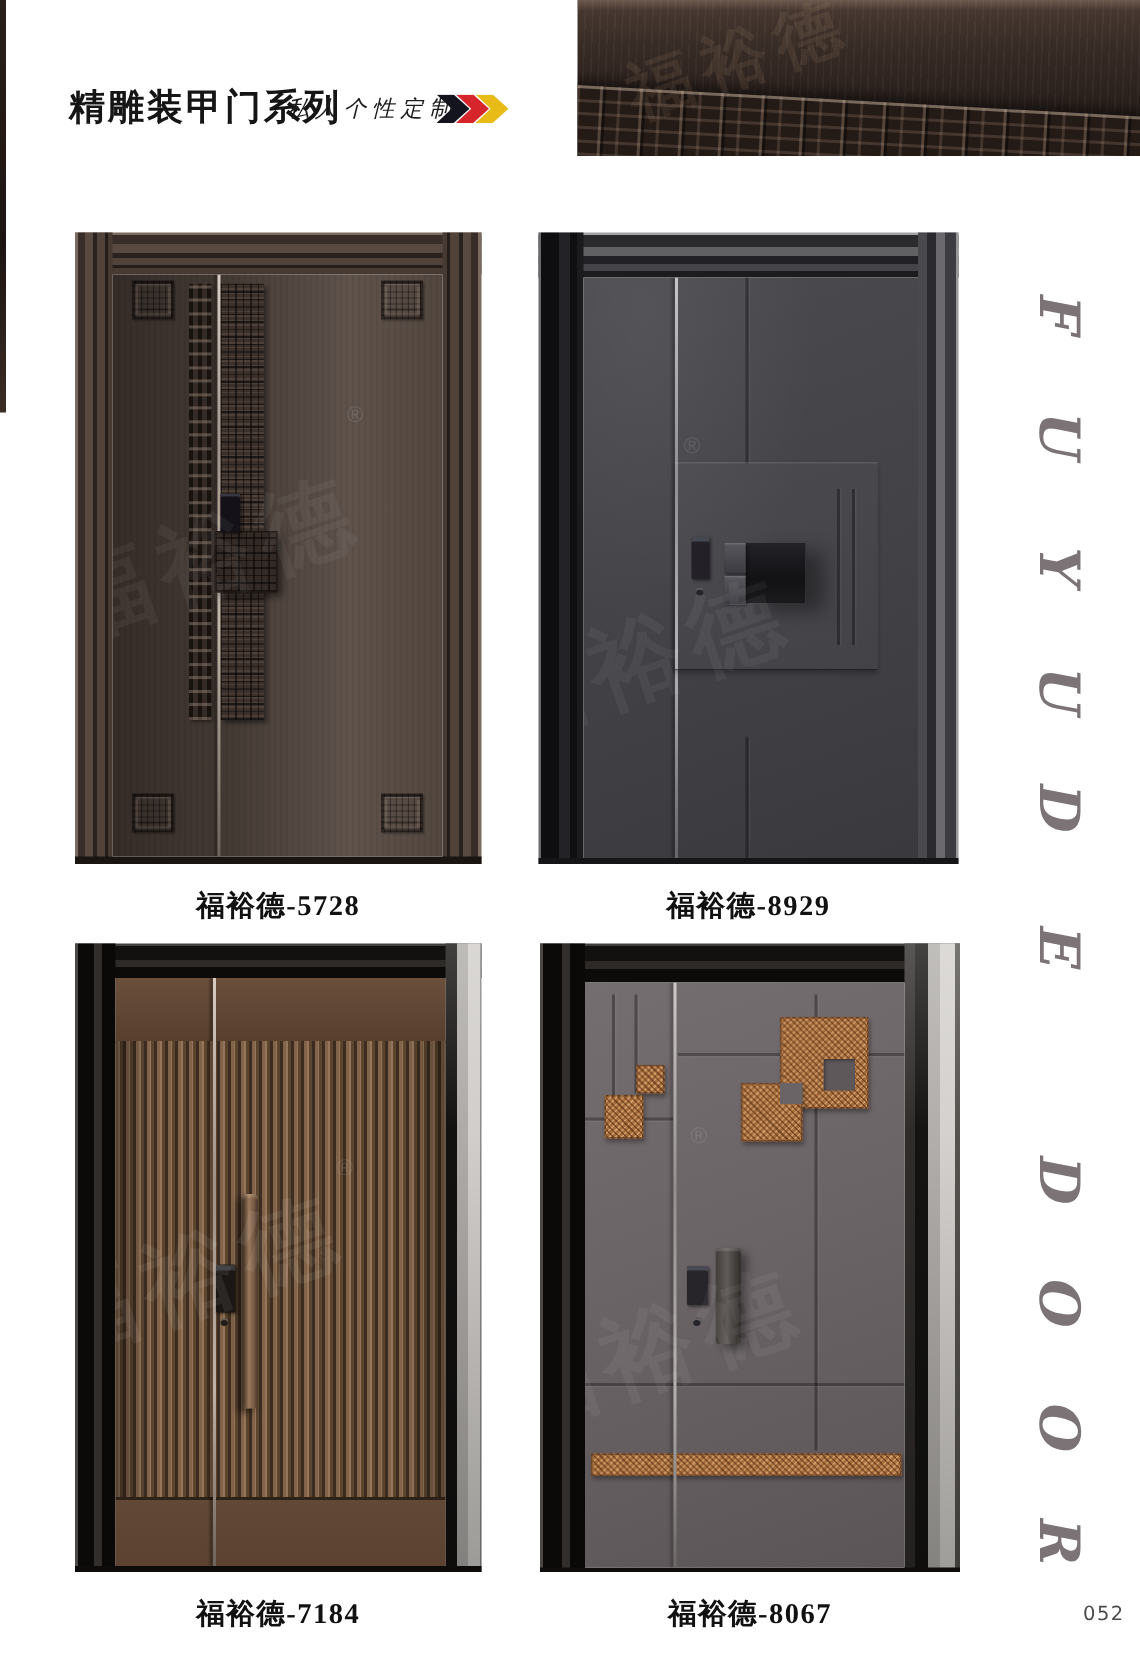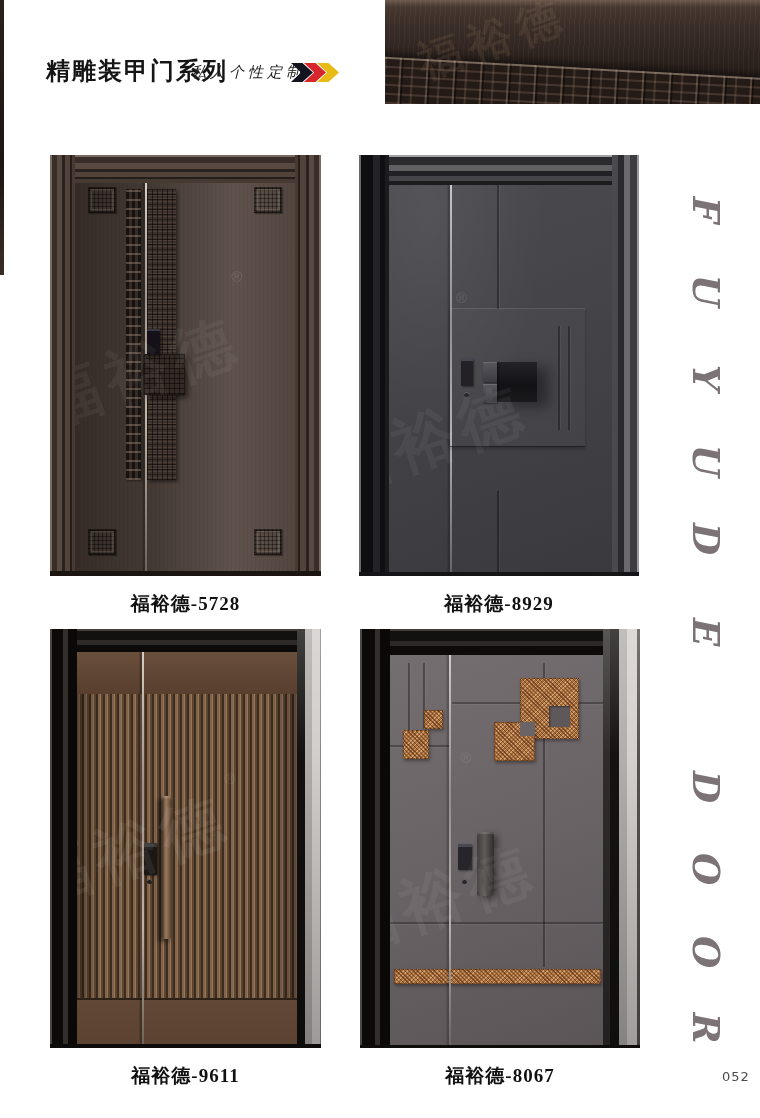--- a/index.html
+++ b/index.html
@@ -276,21 +276,21 @@
       <div class="strip band-top"></div>
       <div class="strip ribs"></div>
       <div class="strip band-bottom"></div>
       <div class="strip astragal"></div>
       <div class="strip handle"></div>
       <div class="strip smartlock"></div>
       <div class="dot"></div>
       <div class="wm">福裕德</div>
       <div class="reg">®</div>
     </div>
-    <figcaption class="caption">福裕德-9611</figcaption>
+    <figcaption class="caption">福裕德-7184</figcaption>
   </figure>
 
   <figure class="door" id="d4">
     <div class="strip f-t"></div>
     <div class="strip f-l"></div>
     <div class="strip f-r"></div>
     <div class="strip f-b"></div>
     <div class="slab">
       <div class="strip astragal"></div>
       <div class="groove-v gv1"></div>

